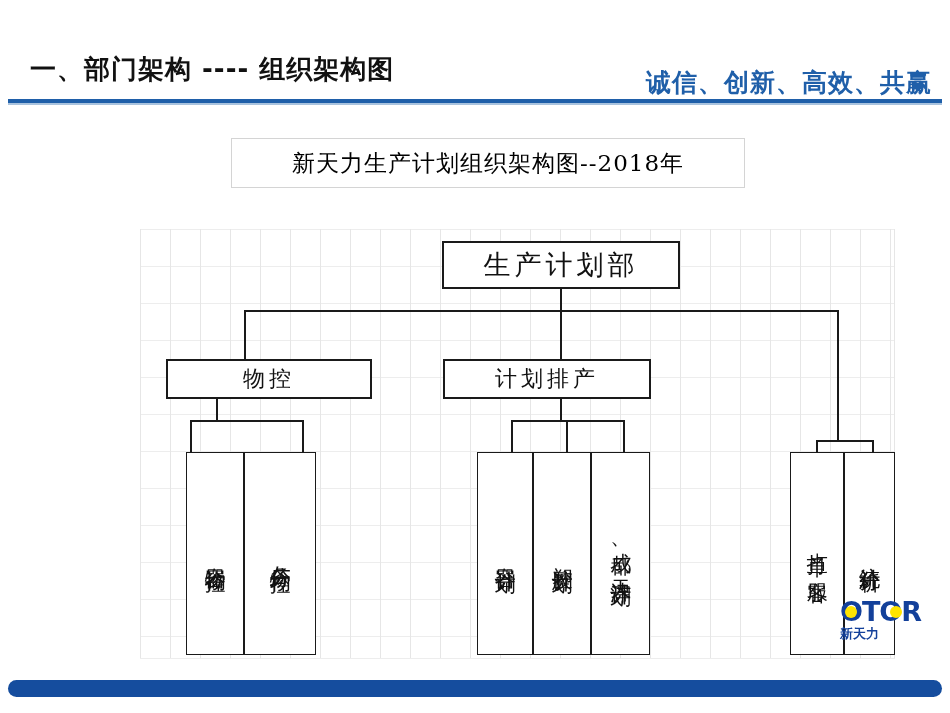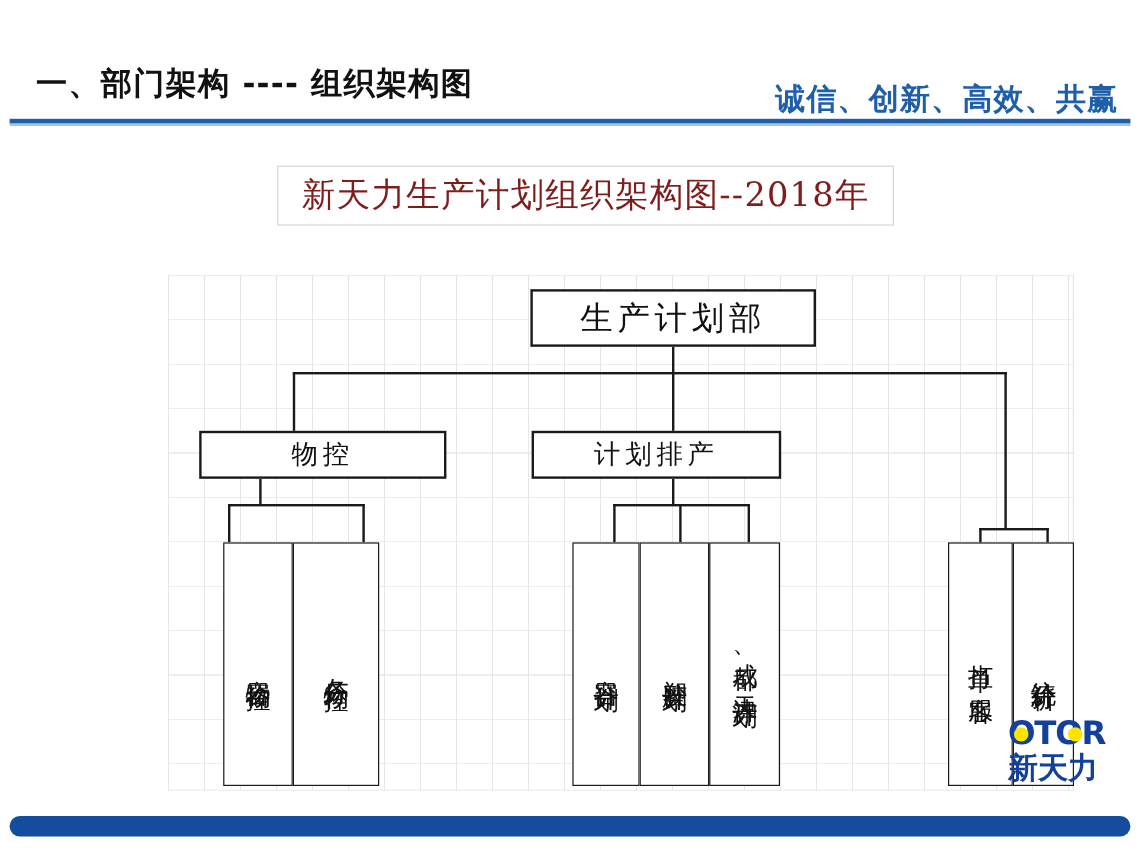--- a/index.html
+++ b/index.html
@@ -35,21 +35,21 @@
   }
 
   
   .chart-title-box{
     position:absolute;left:231px;top:138px;width:512px;height:48px;
     border:1px solid #d4d4d4;background:#ffffff;
     display:flex;align-items:center;justify-content:center;
   }
   .chart-title-text{
     font-family:"DejaVu Serif","Liberation Serif",serif;
-    font-size:28px;color:#7f1d1d;letter-spacing:1px;white-space:nowrap;
+    font-size:23px;color:#000000;letter-spacing:1px;white-space:nowrap;
   }
 
   
   .grid-canvas{
     position:absolute;left:140px;top:229px;width:755px;height:430px;
     background:
       repeating-linear-gradient(to right, #e6e6e6 0 1px, transparent 1px 30px),
       repeating-linear-gradient(to bottom, #ededed 0 1px, transparent 1px 37px);
     background-color:#ffffff;
   }
@@ -98,21 +98,21 @@
 
   
   .logo{position:absolute;left:840px;top:598px;width:100px;height:58px;z-index:9;}
   .logo-otor{
     font-family:"DejaVu Sans","Liberation Sans",sans-serif;
     font-size:27px;font-weight:bold;color:#13409a;
     letter-spacing:-1px;line-height:1;position:relative;
   }
   .logo-sub{
     font-family:"DejaVu Sans","Liberation Sans",sans-serif;
-    font-size:25px;font-weight:bold;color:#13409a;
+    font-size:13px;font-weight:bold;color:#13409a;
     letter-spacing:0px;line-height:1;margin-top:2px;
   }
   .odot{
     position:absolute;width:12px;height:12px;border-radius:50% 50% 50% 50%;
     background:#ffe400;
   }
   .odot-1{left:5px;top:8px;}
   .odot-2{left:50px;top:8px;}
 
   

